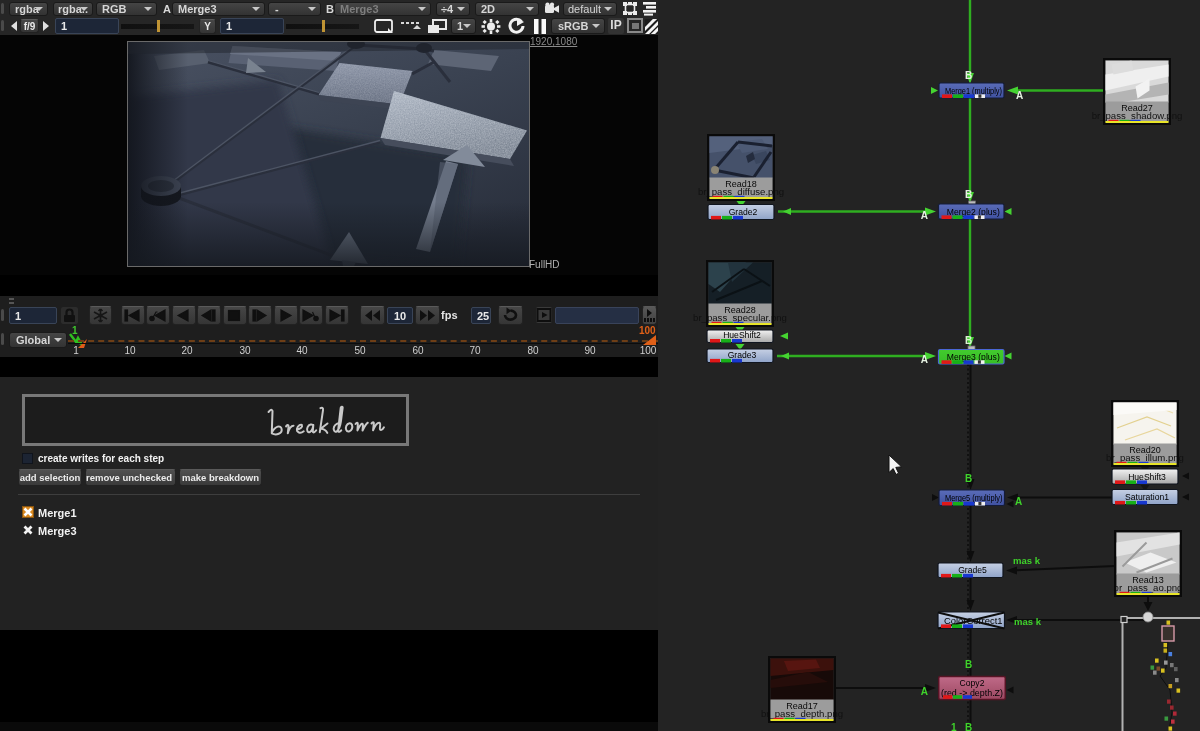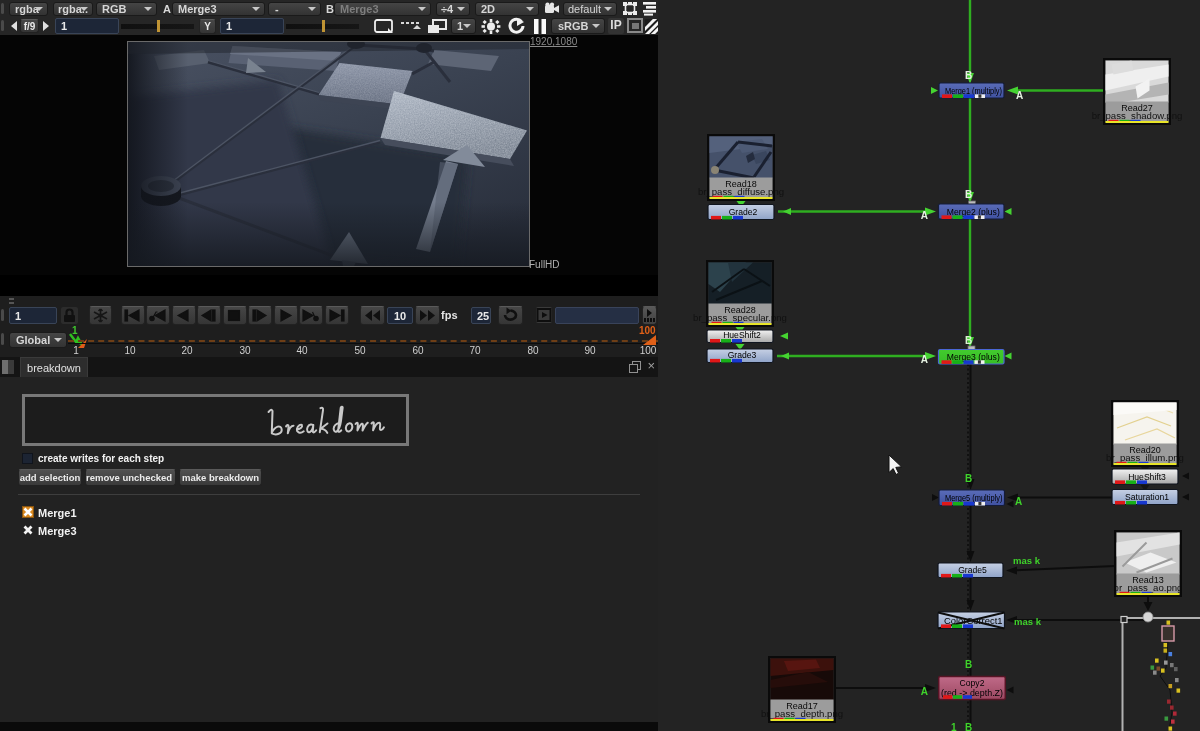--- a/index.html
+++ b/index.html
@@ -358,29 +358,22 @@
       <div class="abs" style="left:475px;top:15px;color:#d0d0d0;font-size:10px;transform:translateX(-50%);">70</div>
       <div class="abs" style="left:533px;top:15px;color:#d0d0d0;font-size:10px;transform:translateX(-50%);">80</div>
       <div class="abs" style="left:590px;top:15px;color:#d0d0d0;font-size:10px;transform:translateX(-50%);">90</div>
       <div class="abs" style="left:648px;top:15px;color:#d0d0d0;font-size:10px;transform:translateX(-50%);">100</div>
       <div class="abs" style="left:639px;top:-5px;color:#e06018;font-size:10px;font-weight:bold;">100</div>
       <svg class="abs" style="left:642px;top:5px;" width="15" height="11">
           <path d="M14 0 L14 10 L1 10 Z" fill="#e06018"></path>
         </svg>
     </div>
 
-    <div class="abs" style="left:0;top:357px;width:658px;height:20px;background:#141414;">
-      <div class="abs" style="left:2px;top:3px;width:12px;height:14px;background:linear-gradient(90deg,#6e6e6e 50%,#3a3a3a 50%);"></div>
-      <div class="abs" style="left:20px;top:0;width:68px;height:20px;background:#2d2d2d;border:1px solid #3a3a3a;border-bottom:none;color:#e0e0e0;font-size:11px;text-align:center;line-height:20px;">breakdown</div>
-      <div class="abs" style="right:17px;top:4px;width:9px;height:9px;border:1px solid #909090;"></div>
-      <div class="abs" style="right:20px;top:7px;width:9px;height:9px;border:1px solid #909090;background:#141414;"></div>
-      <div class="abs" style="right:3px;top:1px;color:#a0a0a0;font-size:13px;">×</div>
-    </div>
-
-    <div id="bpanel" class="abs" style="left:0;top:377px;width:658px;height:345px;background:#222222;">
+
+    <div id="bpanel" class="abs" style="left:0;top:377px;width:658px;height:253px;background:#222222;">
       <div class="abs" style="left:22px;top:17px;width:387px;height:52px;border:3px solid #787878;background:#1c1c1c;"></div>
       <svg class="abs" style="left:266px;top:27px;" width="126" height="38" id="script" viewBox="0 0 126 38">
         <g fill="none" stroke="#c9c9c9" stroke-width="2" stroke-linecap="round" stroke-linejoin="round" transform="rotate(-2 60 20)">
           <path d="M3 6 C5 4 6 3 7 5 L5.5 27 C9 20 15 19 15.5 23.5 C16 28 10 30 5.5 27.5"></path>
           <path d="M20 21 C21 19.5 22.5 19 22.5 21 L21.5 28 C23 23 25.5 20.5 27.5 20.5"></path>
           <path d="M31 24.5 C34.5 24 36.5 22 36 20.5 C35.5 18.8 31.5 20.3 30.8 24 C30.2 27.5 34 29 37.5 26.5"></path>
           <path d="M47 21 C46.5 19.5 43 19.5 41.5 22.5 C40 25.5 41.5 28.5 43.5 27.5 C45.5 26.5 47 23 47.3 20.5 L46.5 27 C47 29 49 27.5 50 26"></path>
           <path d="M55 4 C56.5 3 58 3.5 57.5 6 L53.5 28"></path>
           <path d="M61.5 19.5 C58.5 21.5 56 23.5 54.5 24.5 C57 24.5 60 26.5 61 29"></path>
           <path d="M74 20.5 C73 19 69.5 19.8 68 23 C66.5 26.3 68.5 29 70.5 27.7 C72.5 26.3 74.3 22 75 18 L77.2 4.5 C77.5 3 76 3 75.3 4.2 L71.8 27.5 C72.3 29 74 28 75 26.8"></path>

